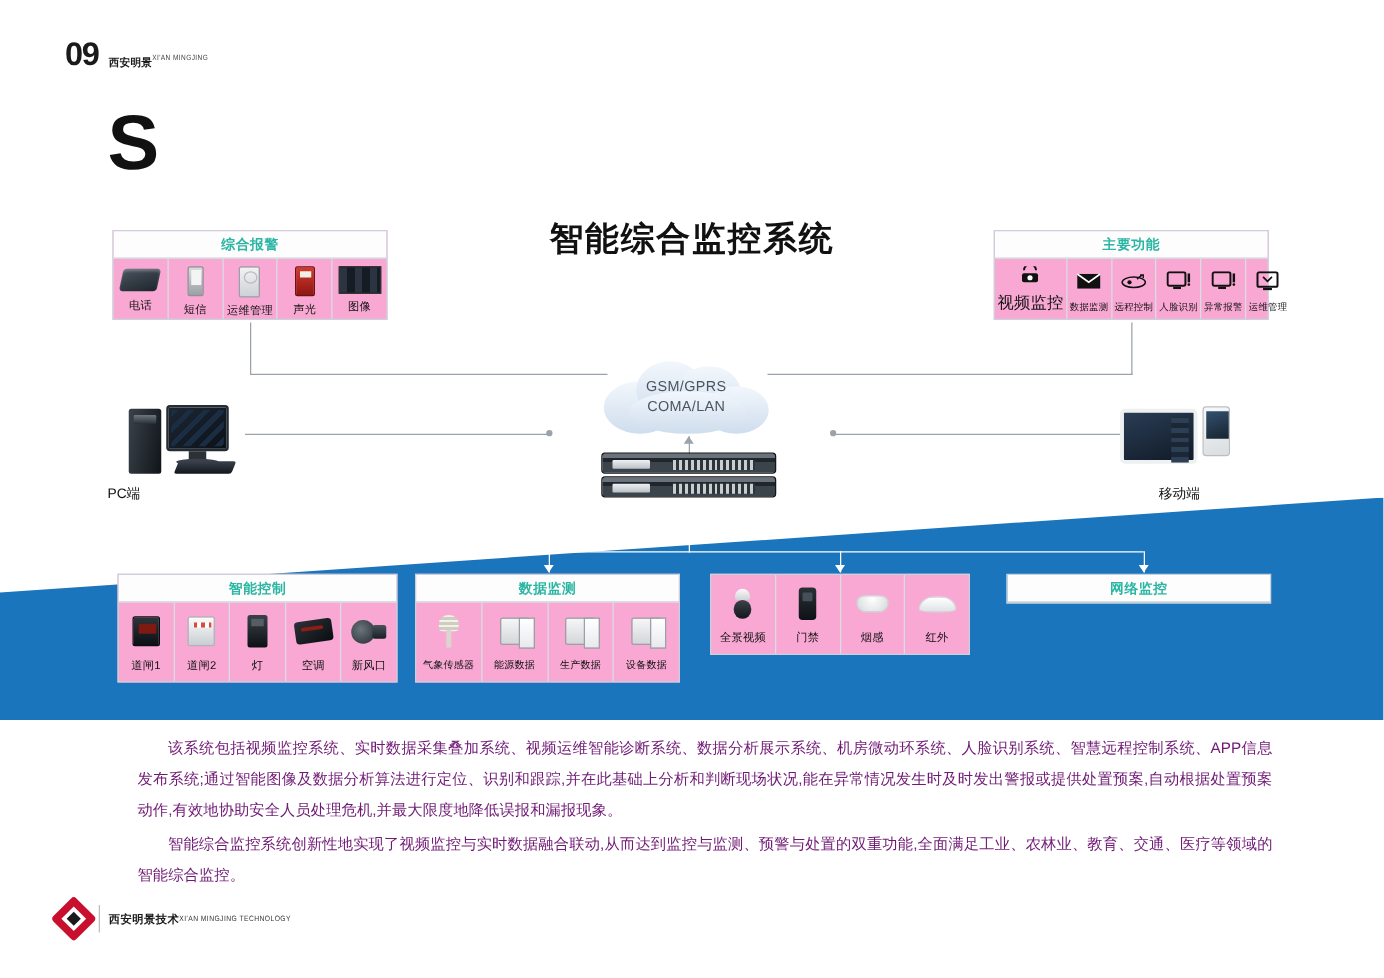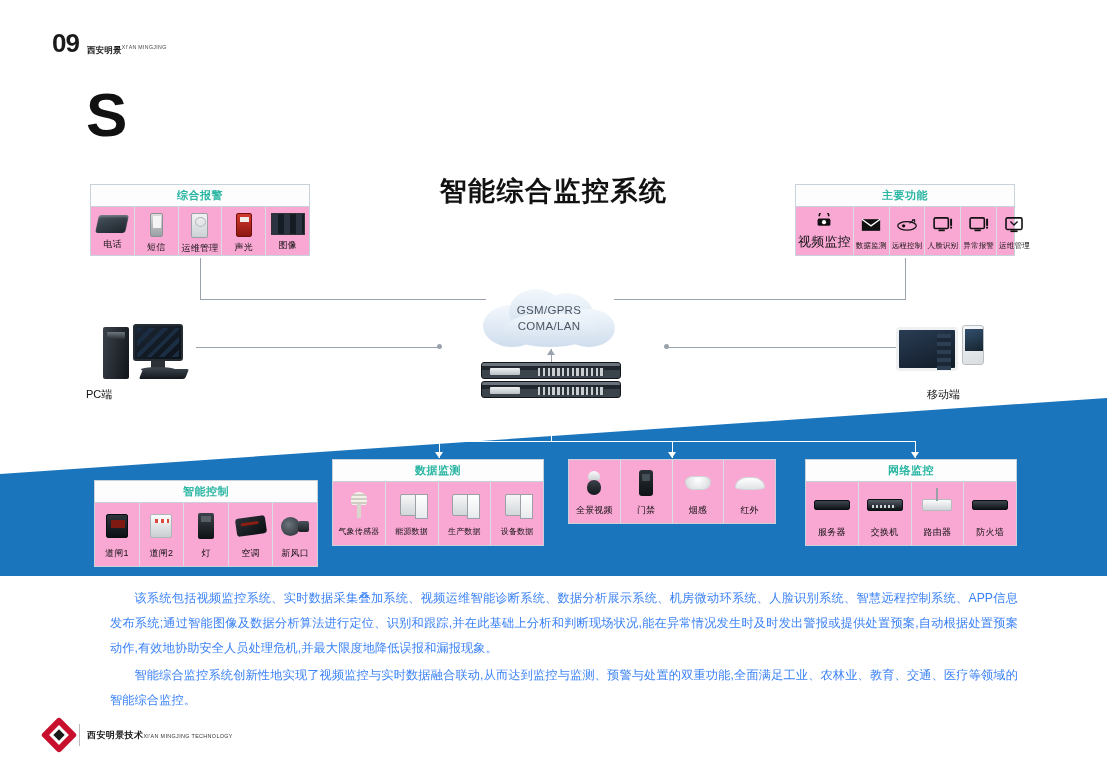--- a/index.html
+++ b/index.html
@@ -163,21 +163,21 @@
   .ln.v { width: 1px; }
   .ln.w { background: #ffffff; }
   .arrow-d { position: absolute; width: 0; height: 0; border-left: 4px solid transparent;
              border-right: 4px solid transparent; border-top: 6px solid #ffffff; }
   .arrow-u { position: absolute; width: 0; height: 0; border-left: 4px solid transparent;
              border-right: 4px solid transparent; border-bottom: 6px solid #9aa3ab; }
   .dot { position: absolute; width: 5px; height: 5px; border-radius: 50%; background: #9aa3ab; }
 
   
   .copy { position: absolute; left: 110px; top: 586px; width: 908px; }
-  .copy p { font-size: 12.2px; color: #3b82f6; line-height: 25px; text-indent: 2em; text-align: justify;
+  .copy p { font-size: 12.2px; color: #701a75; line-height: 25px; text-indent: 2em; text-align: justify;
             letter-spacing: .1px; }
   .copy p + p { margin-top: 2px; }
 
   
   .footer { position: absolute; left: 46px; top: 722px; display: flex; align-items: center; gap: 7px; }
   .footer .mark { width: 26px; height: 26px; position: relative; }
   .footer .mark .d { position: absolute; inset: 0; background: #c8102e; transform: rotate(45deg); border-radius: 3px; }
   .footer .mark .d2 { position: absolute; left: 6px; top: 6px; width: 14px; height: 14px;
                       background: #fff; transform: rotate(45deg); }
   .footer .mark .d3 { position: absolute; left: 9px; top: 9px; width: 8px; height: 8px;
@@ -374,21 +374,21 @@
   <div class="endlabel" style="left:86px; top:387px;">PC端</div>
 
   <div class="mobile">
     <div class="tabshadow"></div>
     <div class="tab"></div>
     <div class="hand"></div>
     <div class="ph"></div>
   </div>
   <div class="endlabel" style="left:927px; top:387px;">移动端</div>
 
-  <div class="panel" style="left:94px; top:480px; width:224px;">
+  <div class="panel" style="left:94px; top:459px; width:224px;">
     <div class="phead">
       <span>智能控制</span>
     </div>
     <div class="pbody" style="height:63px;">
       <div class="cell">
         <div class="glyph" style="height:34px">
             <div class="dev dev-gate"></div>
           </div>
         <div class="lab">道闸1</div>
       </div>
@@ -476,46 +476,20 @@
             <div class="dev dev-ir"></div>
           </div>
         <div class="lab">红外</div>
       </div>
     </div>
   </div>
 
   <div class="panel" style="left:805px; top:459px; width:212px;">
     <div class="phead">
       <span>网络监控</span>
-    </div>
-    <div class="pbody" style="height:63px;">
-      <div class="cell">
-        <div class="glyph" style="height:34px">
-            <div class="dev dev-rack"></div>
-          </div>
-        <div class="lab">服务器</div>
-      </div>
-      <div class="cell">
-        <div class="glyph" style="height:34px">
-            <div class="dev dev-rack sw"></div>
-          </div>
-        <div class="lab">交换机</div>
-      </div>
-      <div class="cell">
-        <div class="glyph" style="height:34px">
-            <div class="dev dev-router"></div>
-          </div>
-        <div class="lab">路由器</div>
-      </div>
-      <div class="cell">
-        <div class="glyph" style="height:34px">
-            <div class="dev dev-rack"></div>
-          </div>
-        <div class="lab">防火墙</div>
-      </div>
     </div>
   </div>
 
   <div class="copy">
     <p>该系统包括视频监控系统、实时数据采集叠加系统、视频运维智能诊断系统、数据分析展示系统、机房微动环系统、人脸识别系统、智慧远程控制系统、APP信息发布系统;通过智能图像及数据分析算法进行定位、识别和跟踪,并在此基础上分析和判断现场状况,能在异常情况发生时及时发出警报或提供处置预案,自动根据处置预案动作,有效地协助安全人员处理危机,并最大限度地降低误报和漏报现象。</p>
     <p>智能综合监控系统创新性地实现了视频监控与实时数据融合联动,从而达到监控与监测、预警与处置的双重功能,全面满足工业、农林业、教育、交通、医疗等领域的智能综合监控。</p>
   </div>
 
   <div class="footer">
     <div class="mark">

